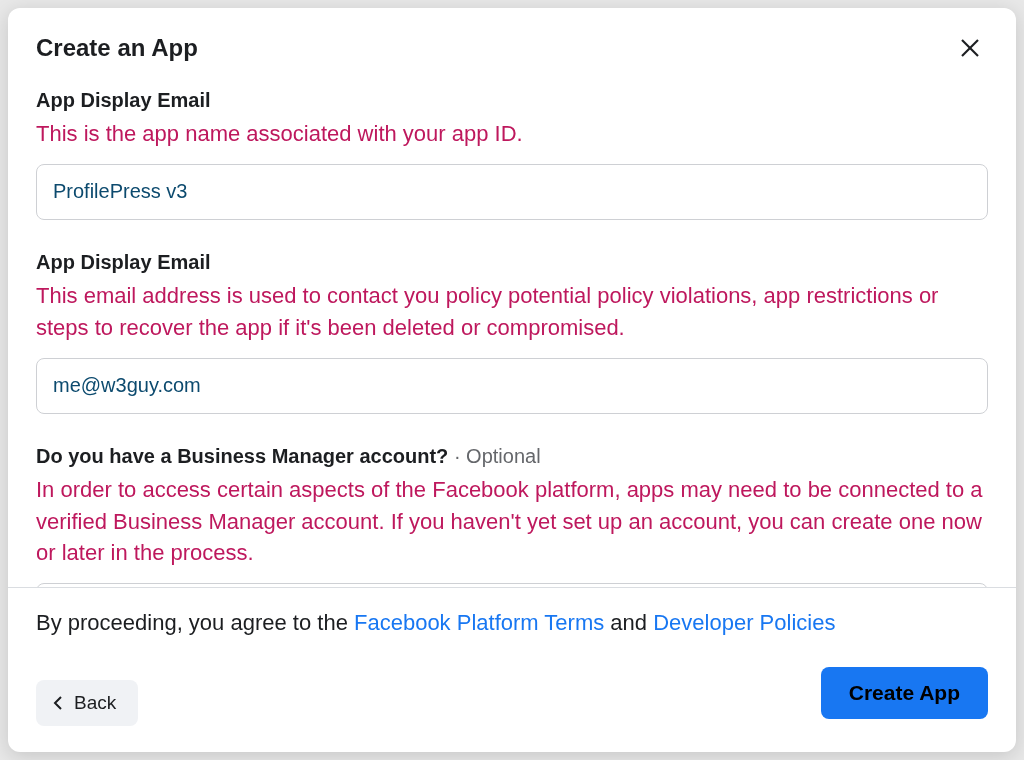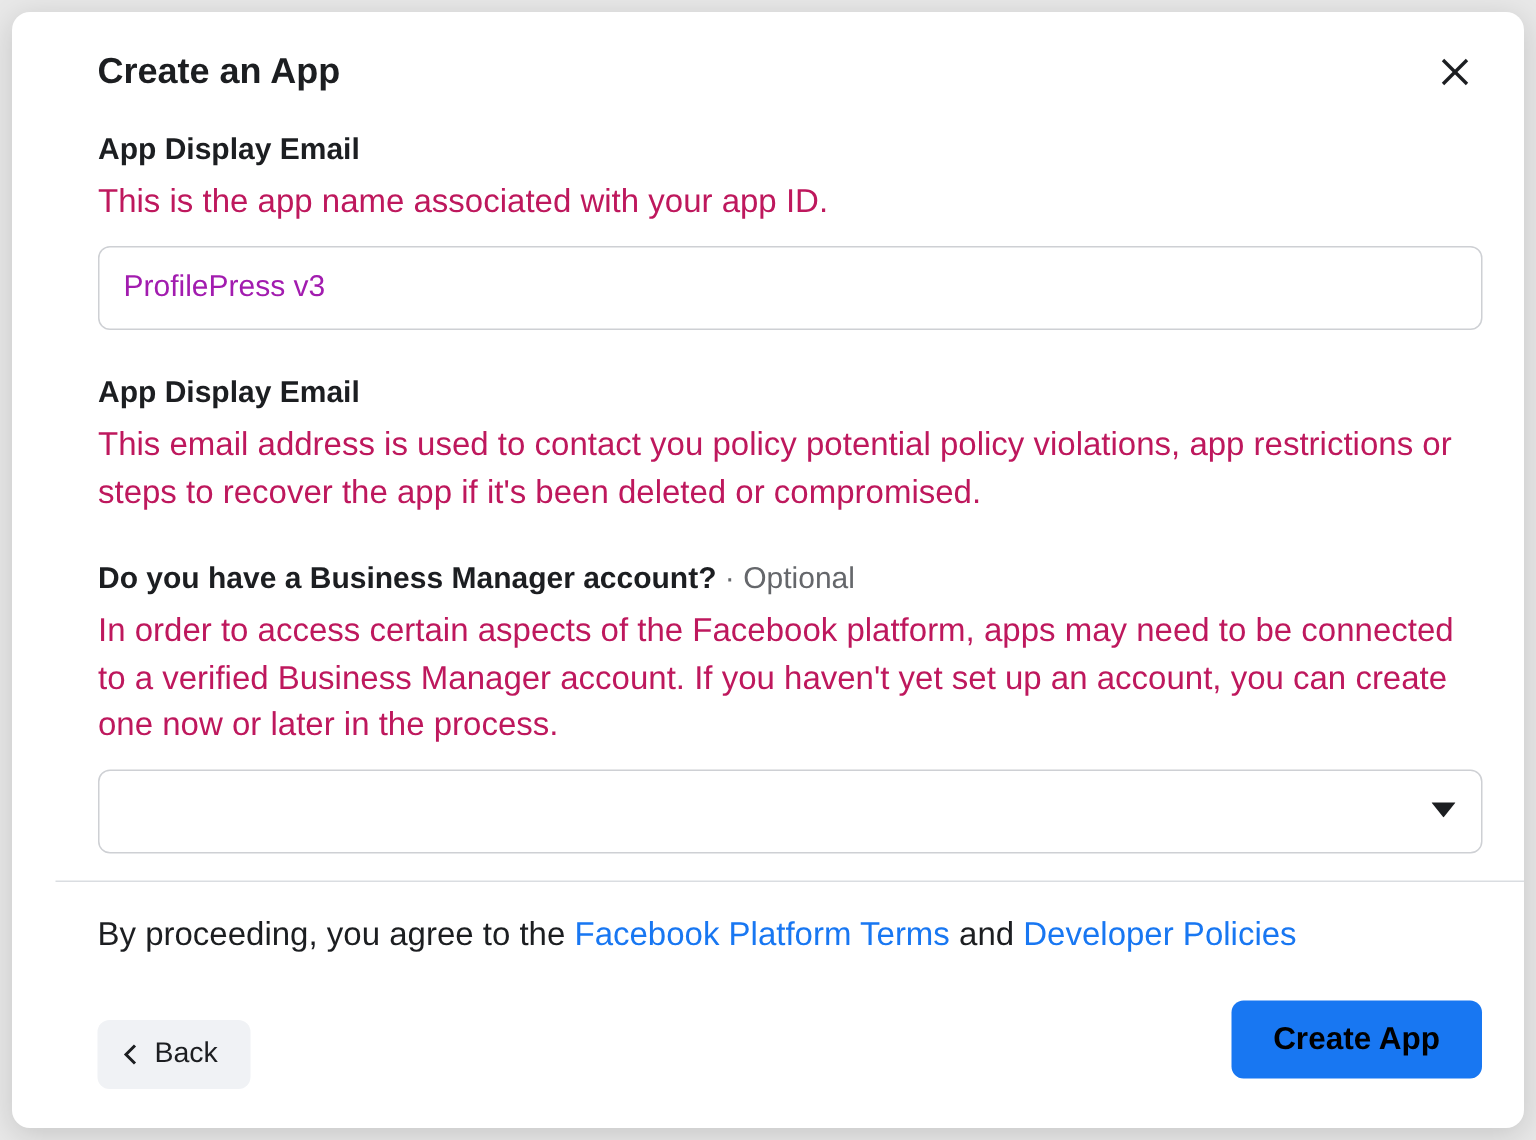--- a/index.html
+++ b/index.html
@@ -20,21 +20,20 @@
       top: 8px;
       left: 8px;
       right: 8px;
       bottom: 8px;
       background: #fff;
       border-radius: 12px;
       box-shadow: 0 4px 20px rgba(0,0,0,0.15);
       display: flex;
       flex-direction: column;
       overflow: hidden;
-      padding-left: 29px;
     }
     .modal-header {
       display: flex;
       justify-content: space-between;
       align-items: center;
       padding: 22px 28px 8px 28px;
     }
     .modal-title {
       font-size: 24px;
       font-weight: 700;
@@ -82,21 +81,21 @@
       line-height: 1.45;
       margin-bottom: 14px;
     }
     .text-input {
       width: 100%;
       height: 56px;
       border: 1px solid #ced0d4;
       border-radius: 8px;
       padding: 0 16px;
       font-size: 20px;
-      color: #a21caf;
+      color: #0c4a6e;
       background: #fff;
       font-family: inherit;
     }
     .select-wrapper {
       position: relative;
       width: 100%;
     }
     .select-input {
       width: 100%;
       height: 56px;
@@ -195,20 +194,21 @@
 
     <div class="form-group">
       <div class="field-label">App Display Email</div>
       <div class="field-description">This is the app name associated with your app ID.</div>
       <input type="text" class="text-input" value="ProfilePress v3" style="">
     </div>
 
     <div class="form-group">
       <div class="field-label">App Display Email</div>
       <div class="field-description">This email address is used to contact you policy potential policy violations, app restrictions or steps to recover the app if it's been deleted or compromised.</div>
+      <input type="text" class="text-input" value="me@w3guy.com" style="">
     </div>
 
     <div class="form-group">
       <div class="field-label">
         <span>Do you have a Business Manager account?</span><span class="optional-tag"> · Optional</span>
       </div>
       <div class="field-description">In order to access certain aspects of the Facebook platform, apps may need to be connected to a verified Business Manager account. If you haven't yet set up an account, you can create one now or later in the process.</div>
       <div class="select-wrapper">
         <select class="select-input">
           <option></option>

